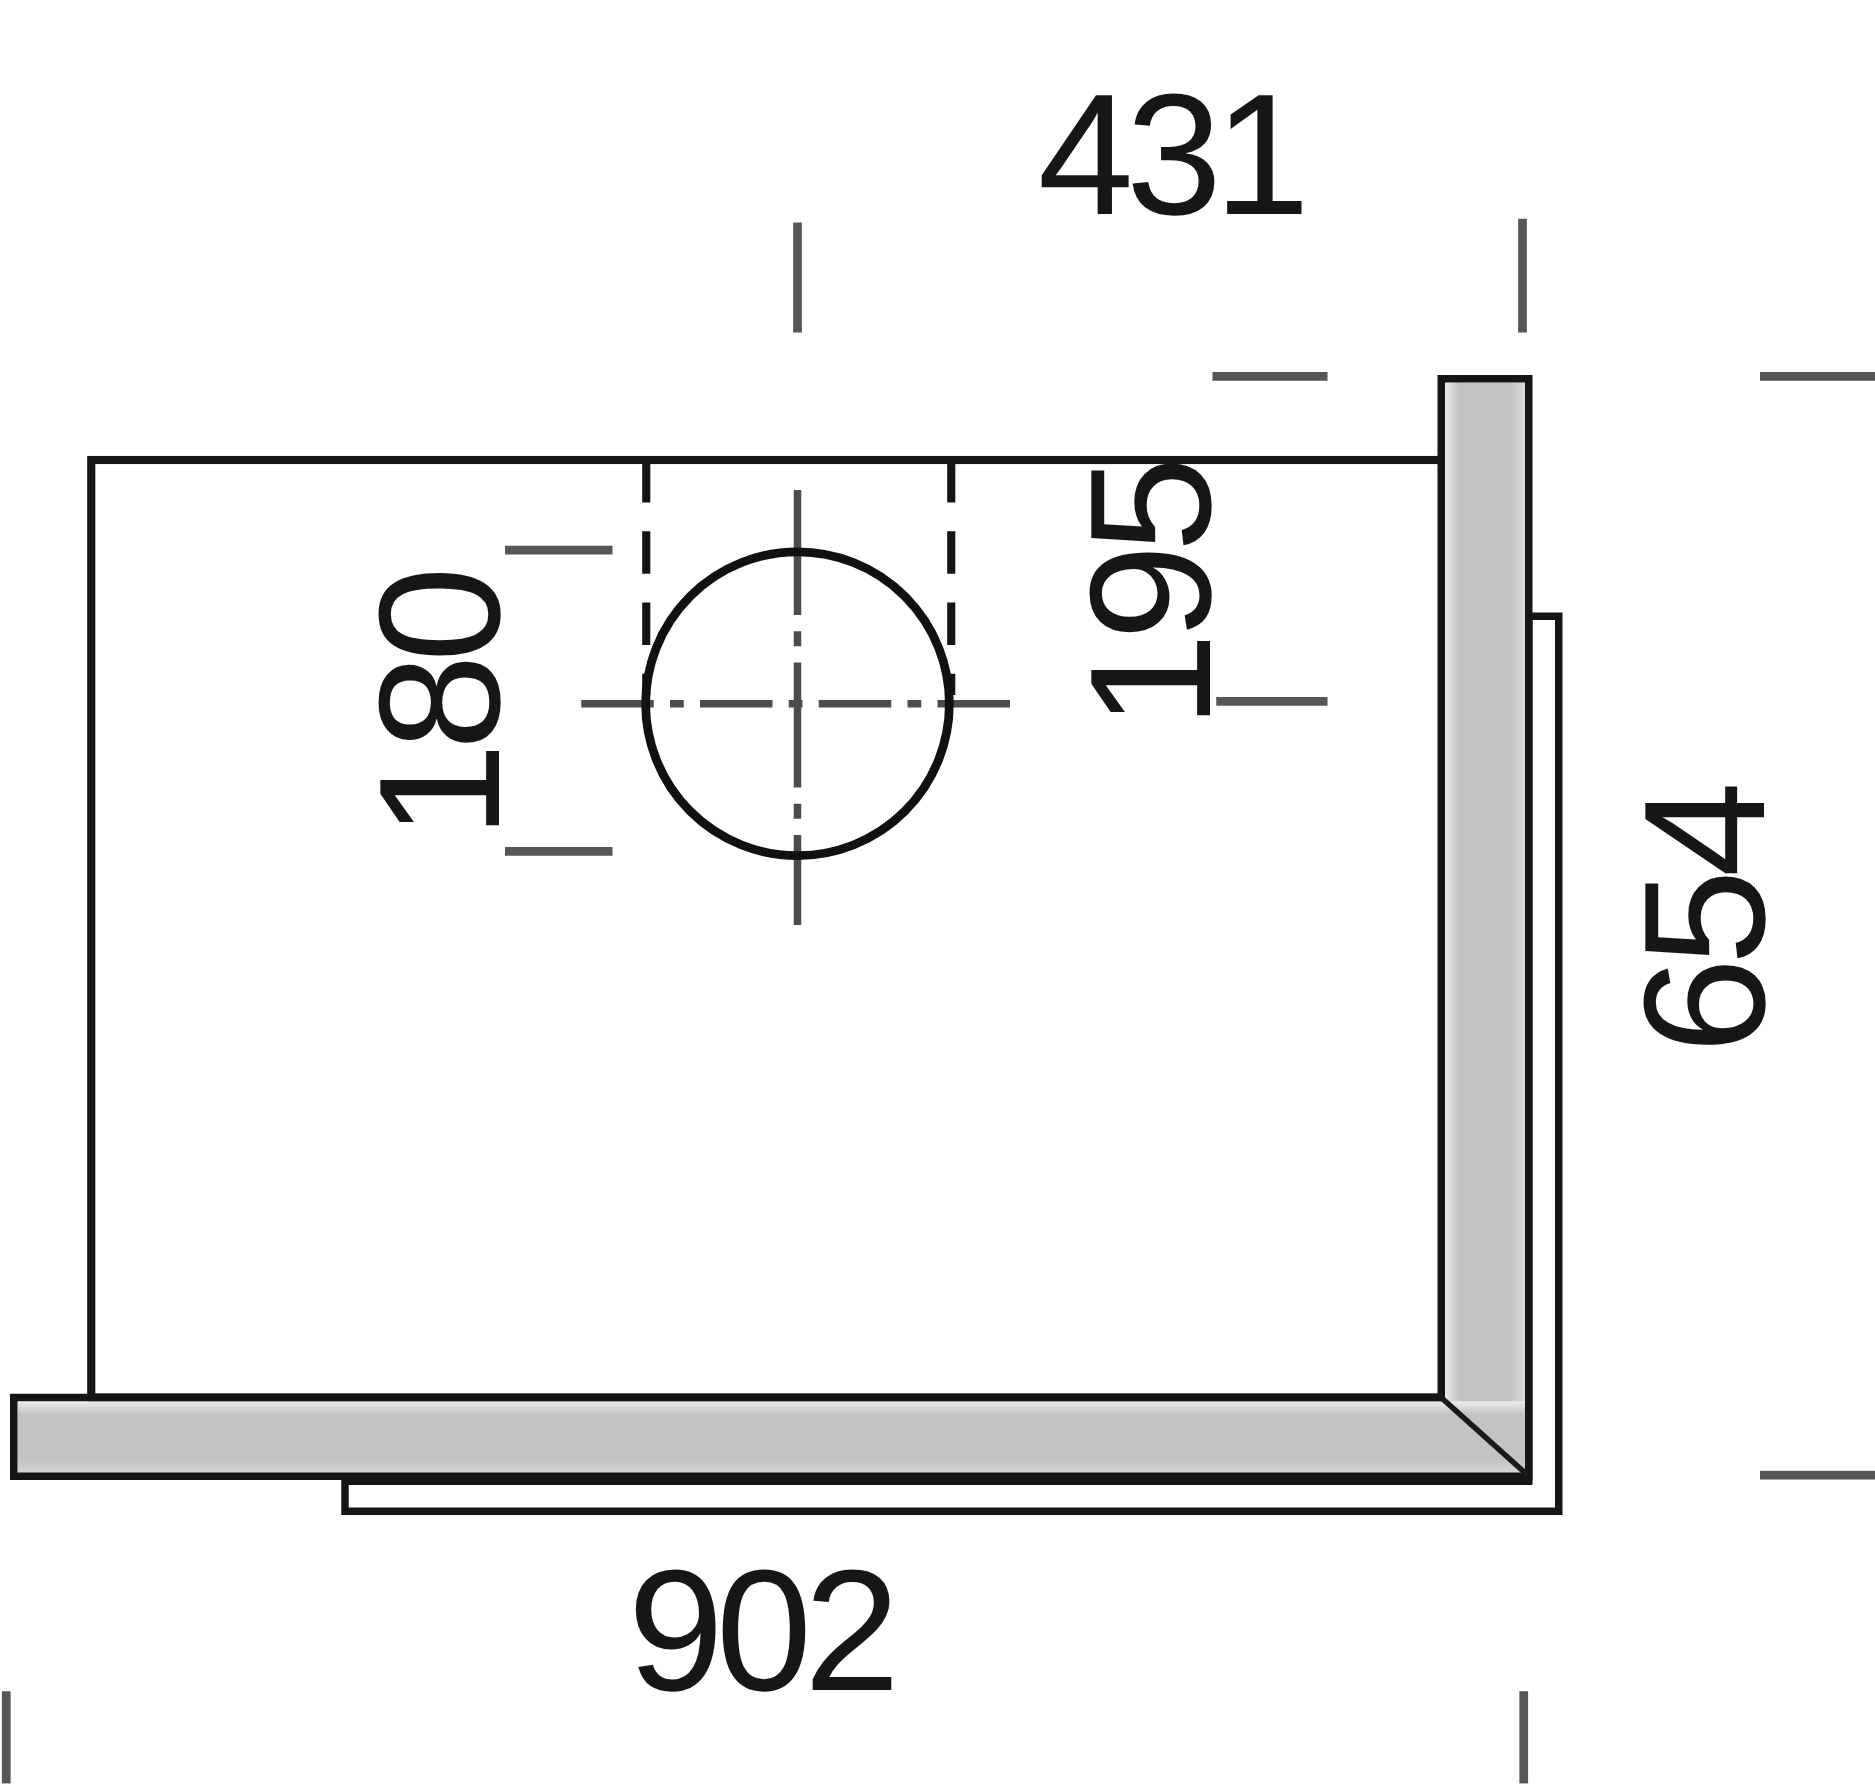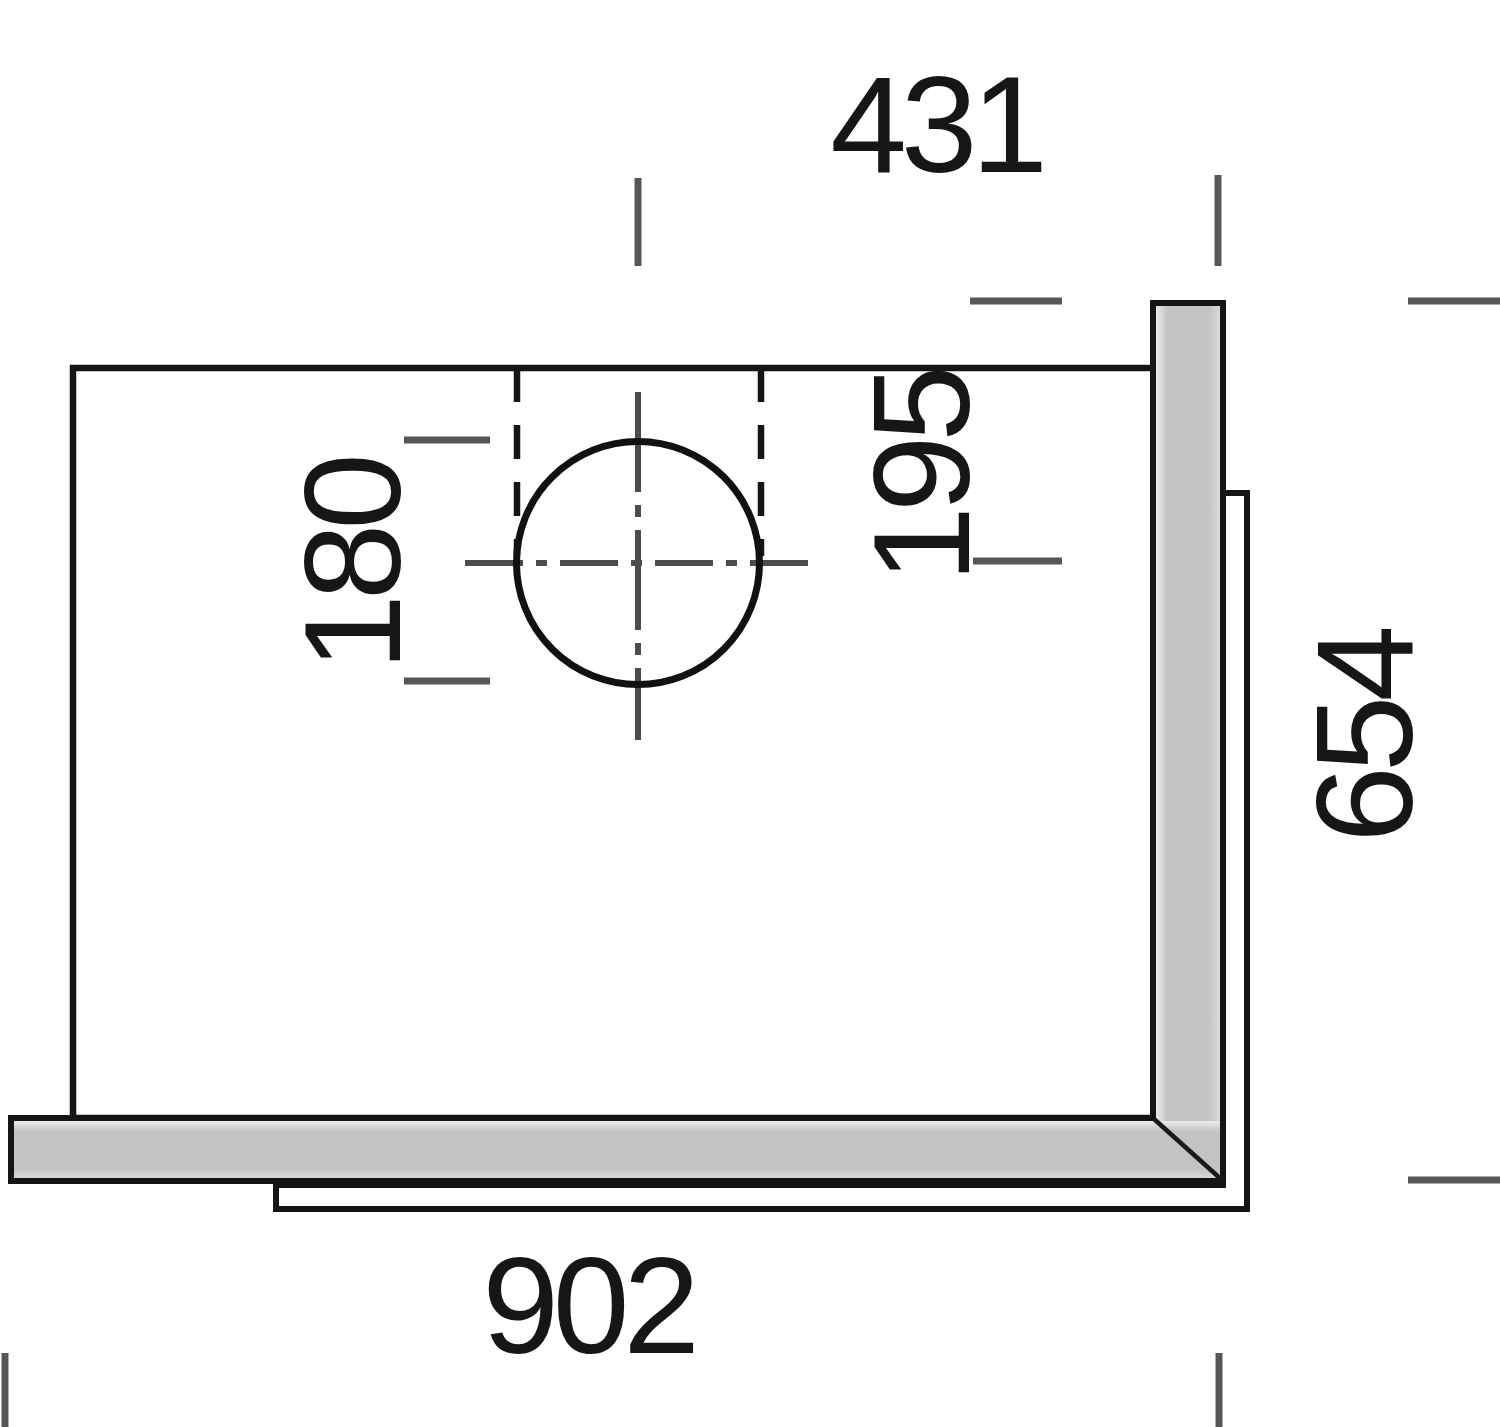--- a/index.html
+++ b/index.html
@@ -28,21 +28,21 @@
     color: #161616;
     line-height: 1;
     white-space: nowrap;
     user-select: none;
   }
   .rot90 { transform: rotate(-90deg); }
   #label-431 { left: 786px; top: 44px; }
   #label-195 { left: 771px; top: 397px; }
   #label-180 { left: 202px; top: 485px; }
   #label-654 { left: 1214px; top: 657px; }
-  #label-902 { left: 438px; top: 1225px; }
+  #label-902 { left: 458px; top: 1225px; }
 </style>
 </head>
 <body>
 
 <div id="stage">
 
   <svg id="drawing-svg" viewBox="0 0 1500 1427" xmlns="http://www.w3.org/2000/svg">
     <defs>
       <linearGradient id="gradV" x1="0" y1="0" x2="1" y2="0">
         <stop offset="0" stop-color="#ececec"></stop>

